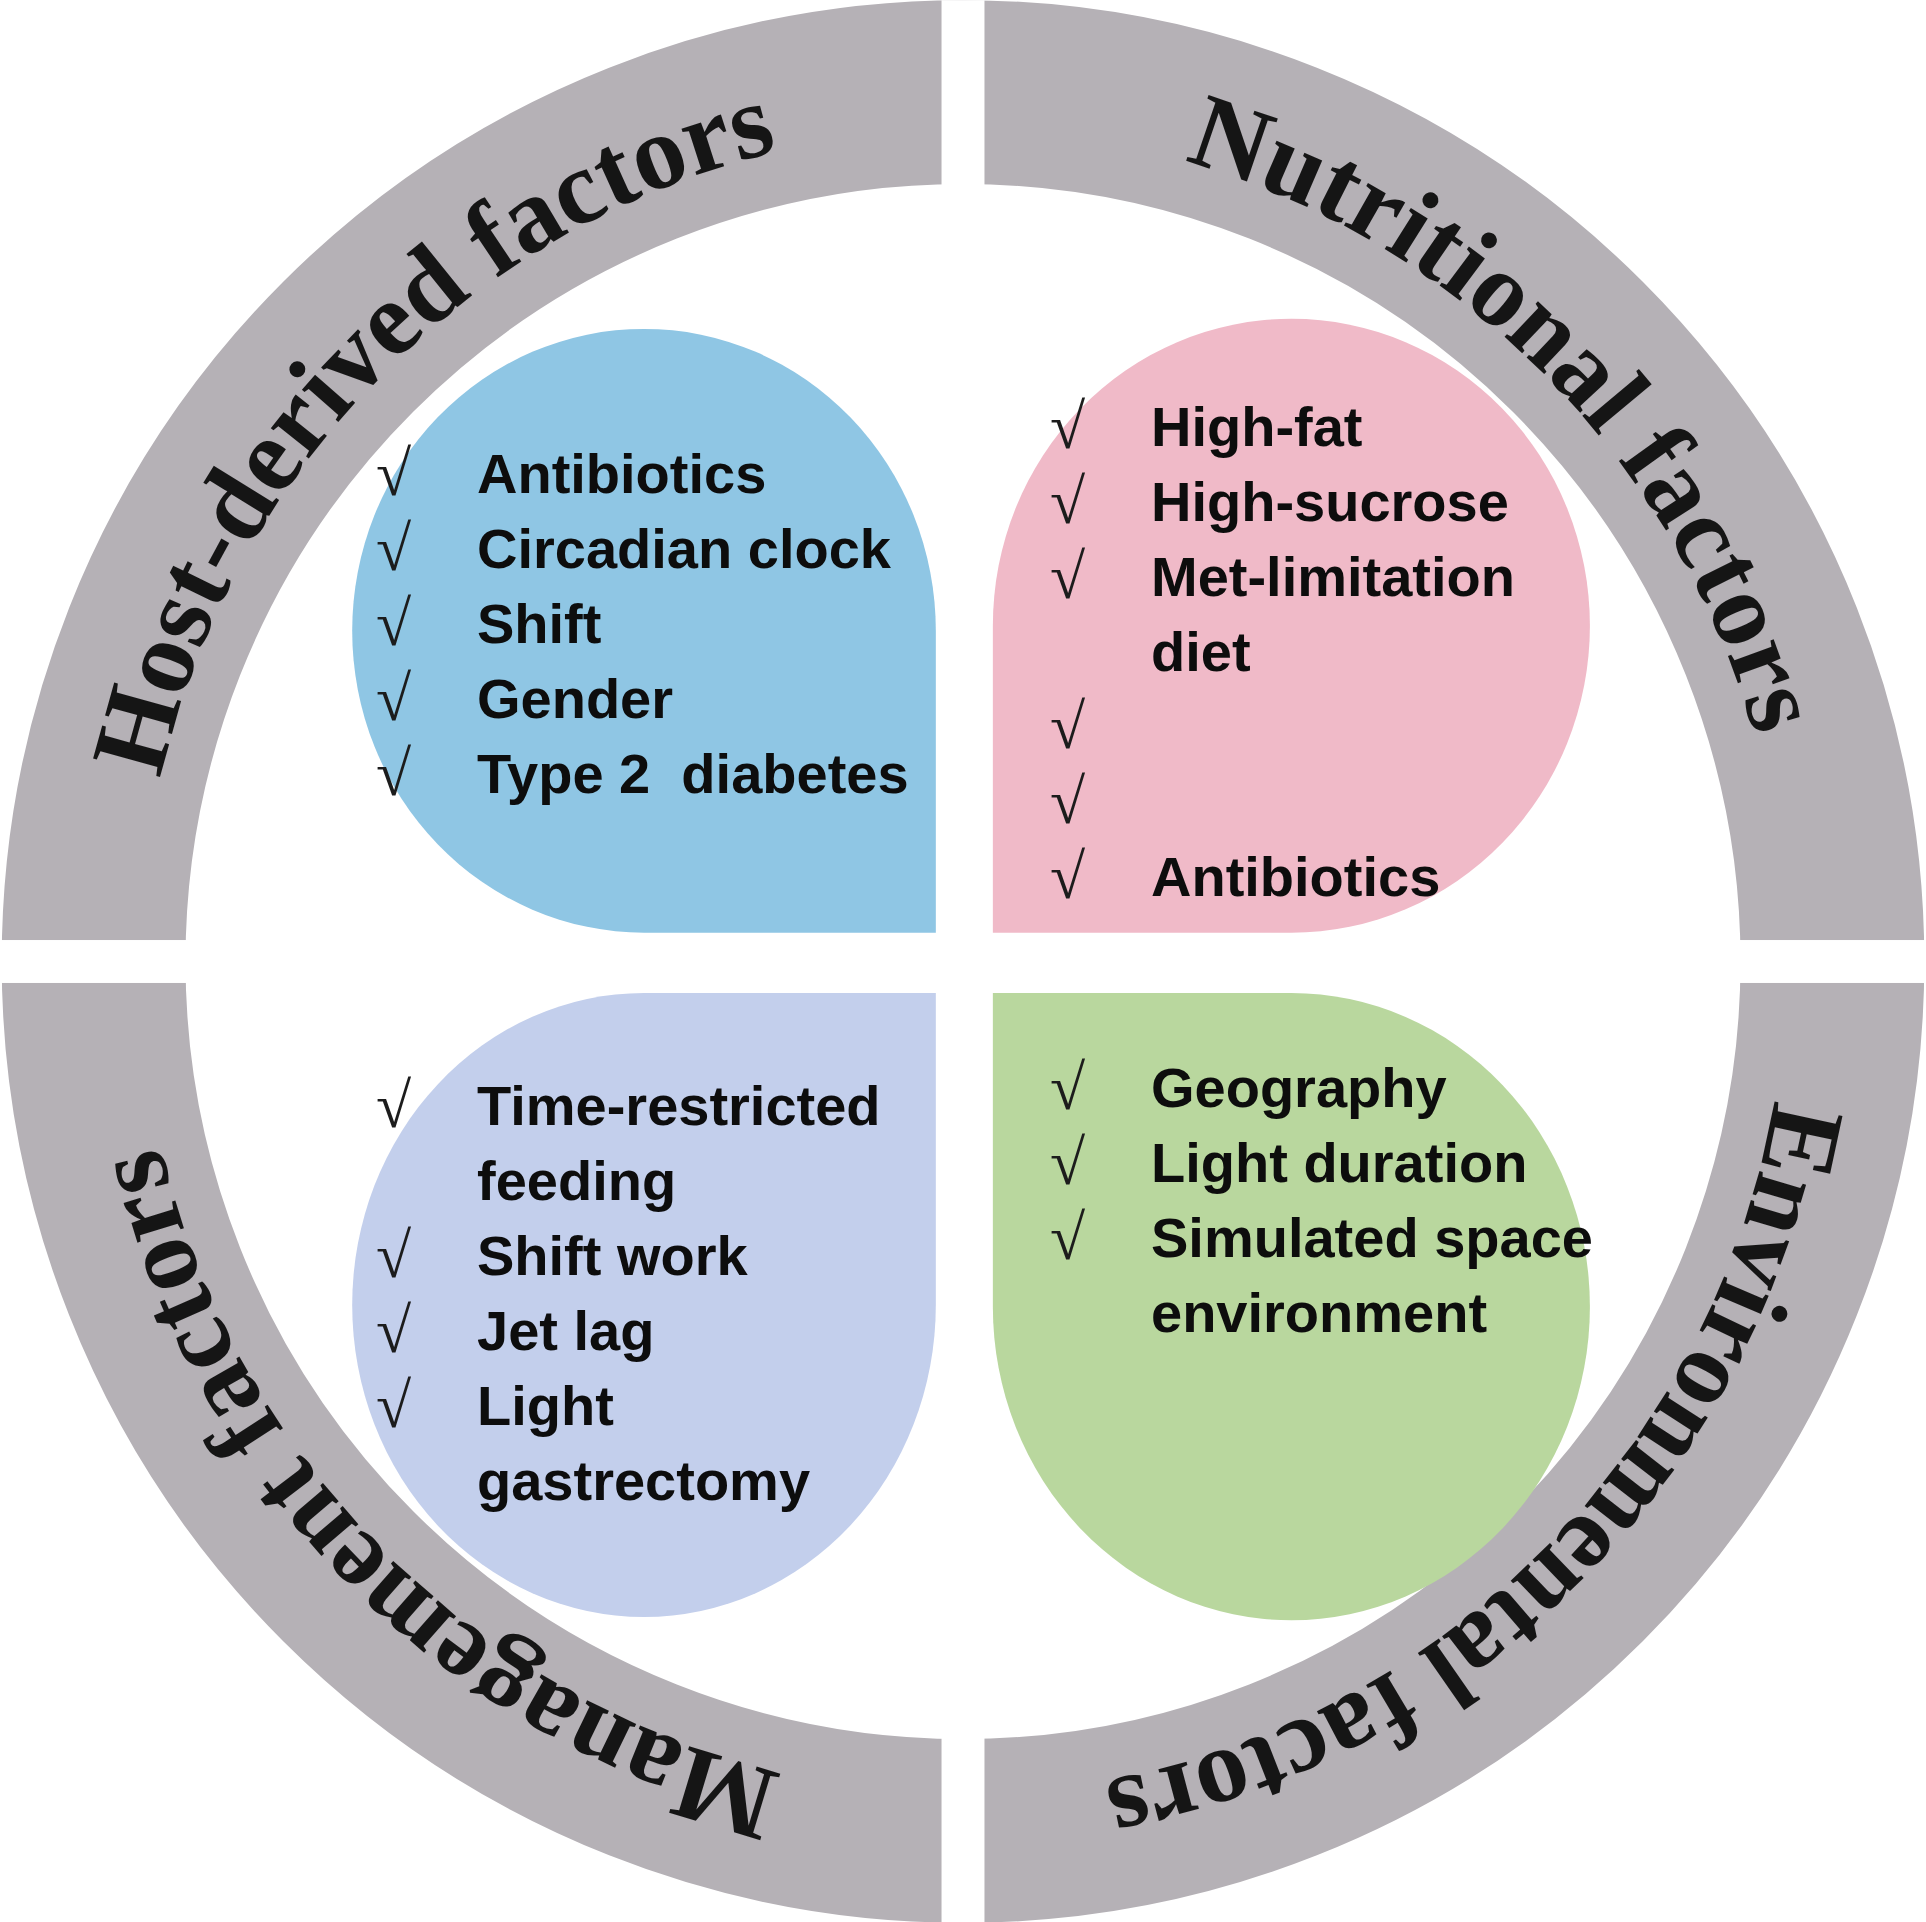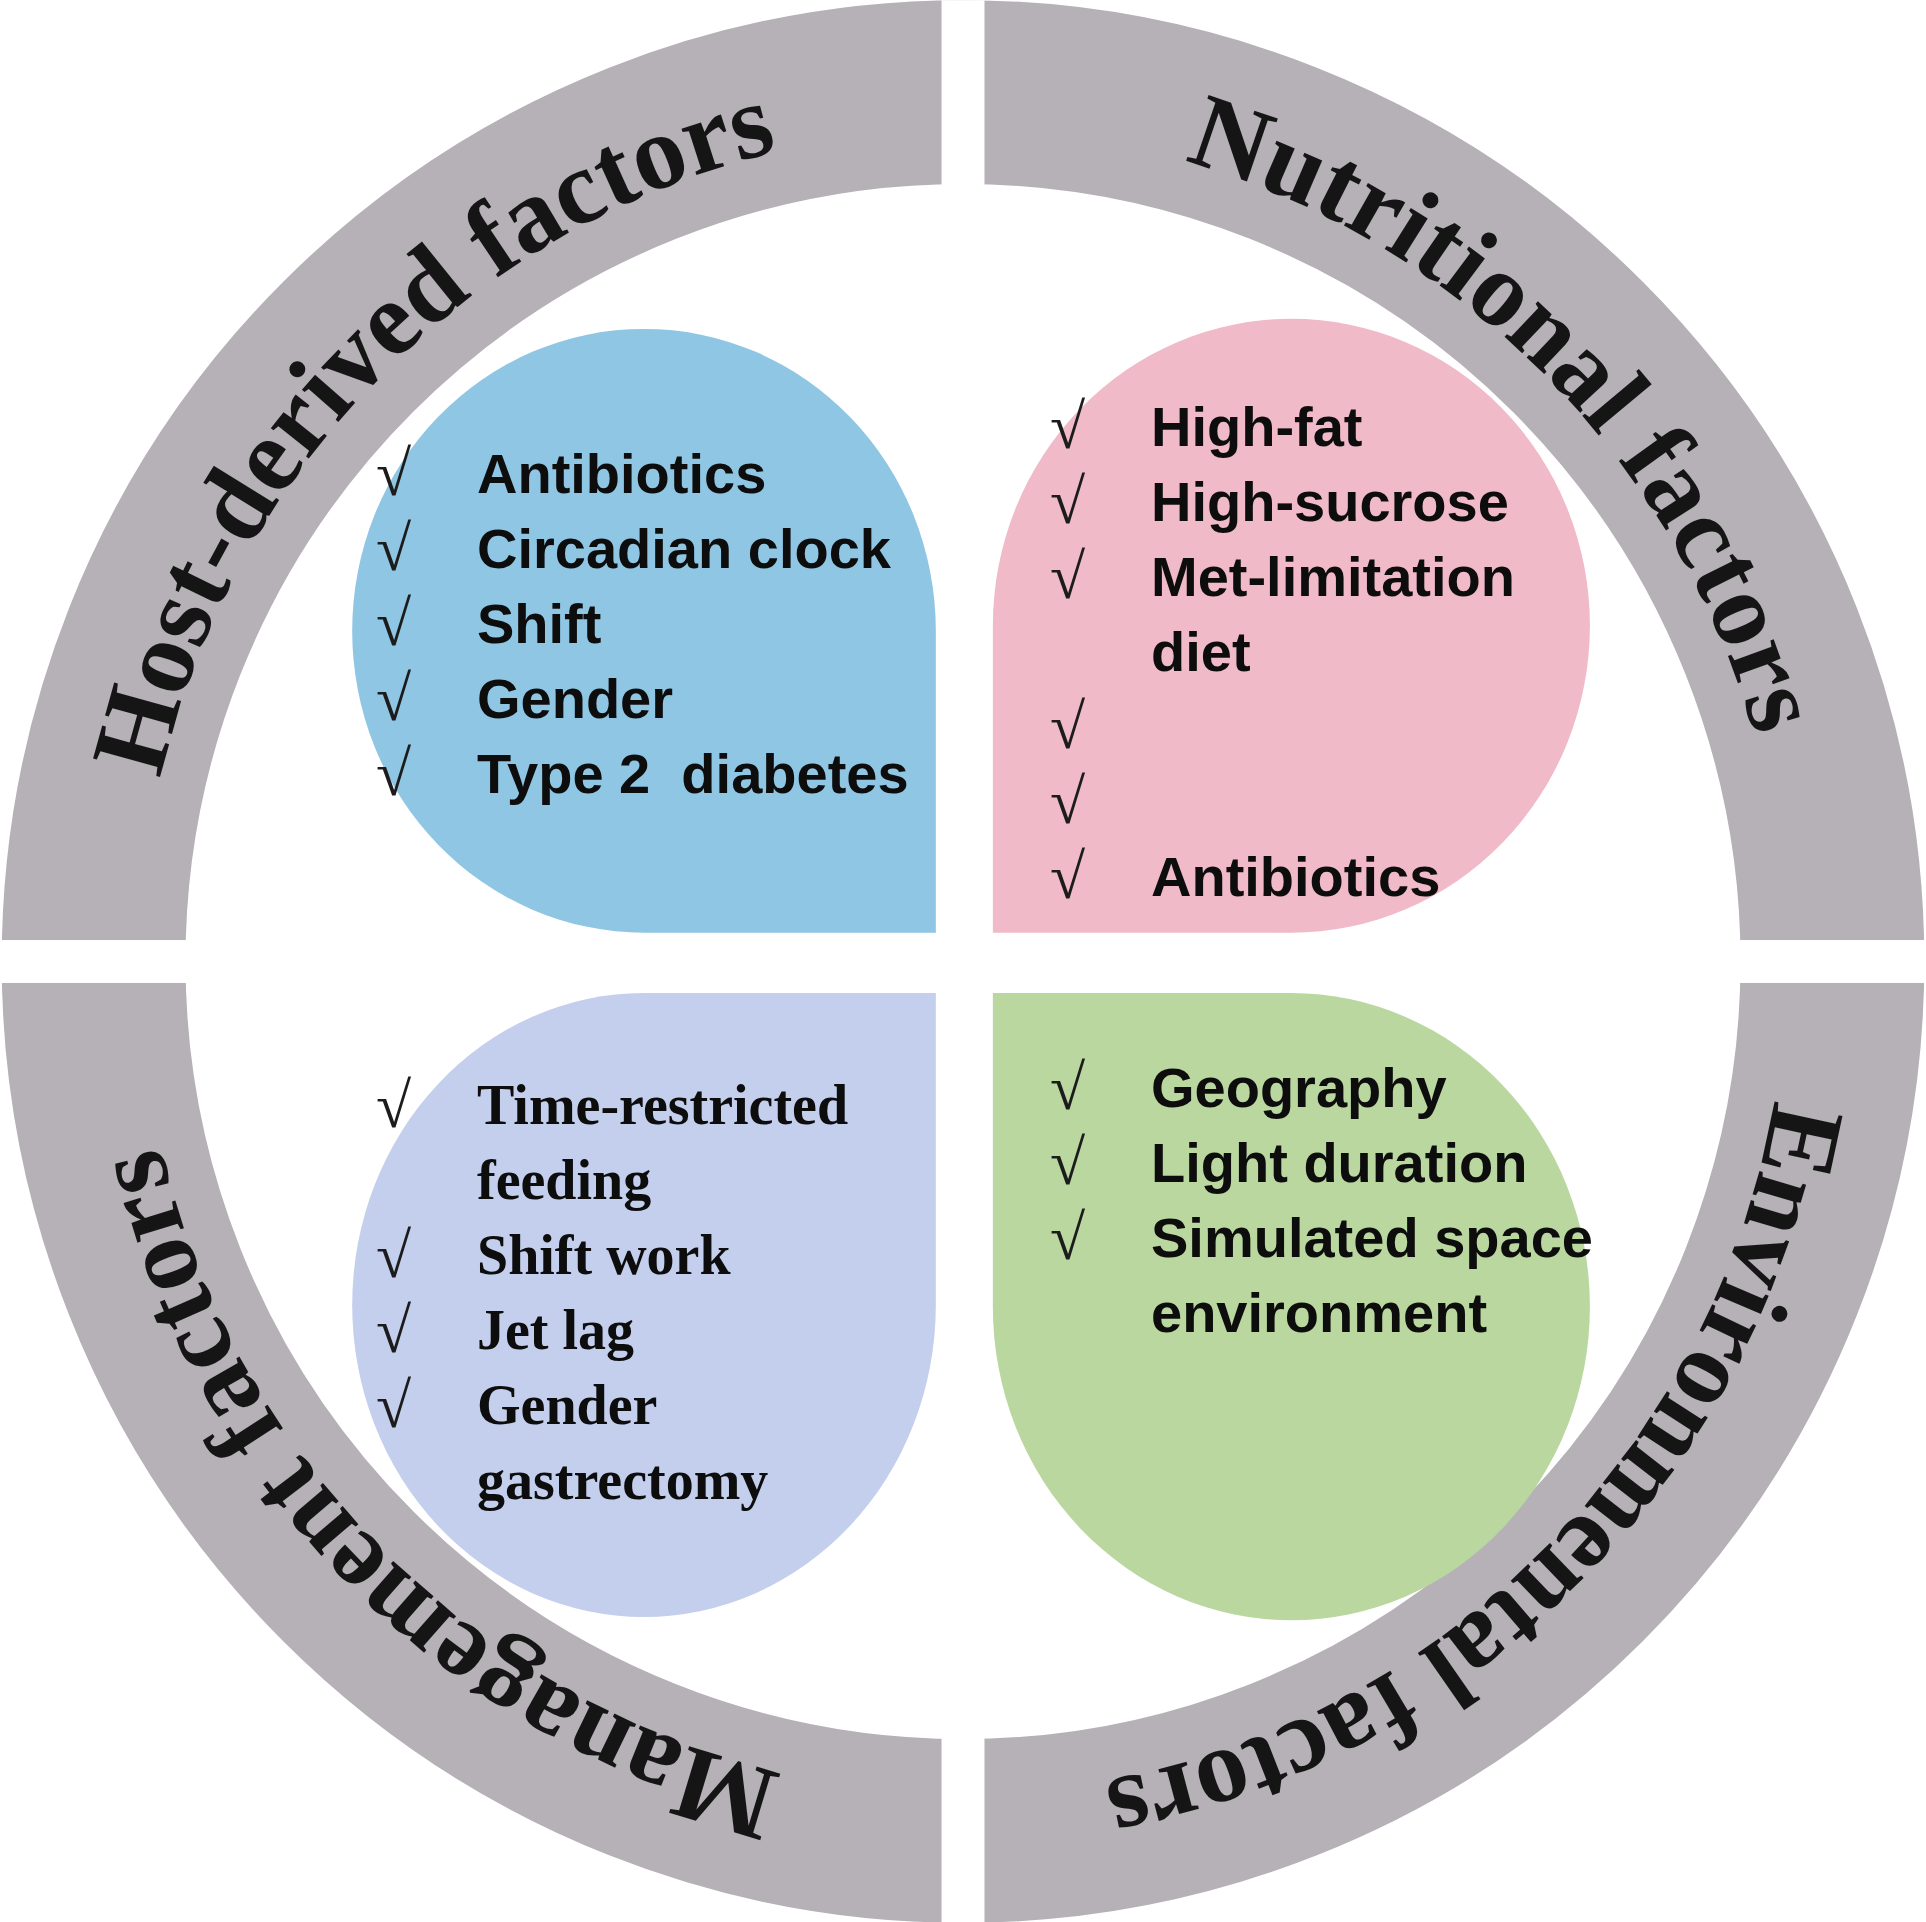--- a/index.html
+++ b/index.html
@@ -43,21 +43,21 @@
   }
   .label {
     font-family: "Liberation Sans", sans-serif;
     font-weight: 700;
     font-size: 56px;
     line-height: 75px;
     white-space: pre-wrap;
   }
   .w-host .label  { width: 510px; }
   .w-nutr .label  { width: 443px; }
-  .w-mgmt .label  { width: 429px; font-family: Liberation Serif, serif; }
+  .w-mgmt .label  { width: 429px; }
   .w-envr .label  { width: 456px; }
 </style>
 </head>
 <body>
 
 <div class="canvas">
 
   <svg class="diagram-svg" viewBox="0 0 2871 2866" width="1926" height="1923">
 
     <circle cx="1435.5" cy="1433" r="1296" fill="none" stroke-width="274" stroke="#b5b1b6"></circle>
@@ -150,21 +150,21 @@
     <div class="item">
       <span class="check">√</span>
       <span class="label">Shift work</span>
     </div>
     <div class="item">
       <span class="check">√</span>
       <span class="label">Jet lag</span>
     </div>
     <div class="item">
       <span class="check">√</span>
-      <span class="label">Gender gastrectomy</span>
+      <span class="label">Light gastrectomy</span>
     </div>
   </div>
 
   <div class="petal-list w-envr" style="left:1050px; top:1050px;">
     <div class="item">
       <span class="check">√</span>
       <span class="label">Geography</span>
     </div>
     <div class="item">
       <span class="check">√</span>

